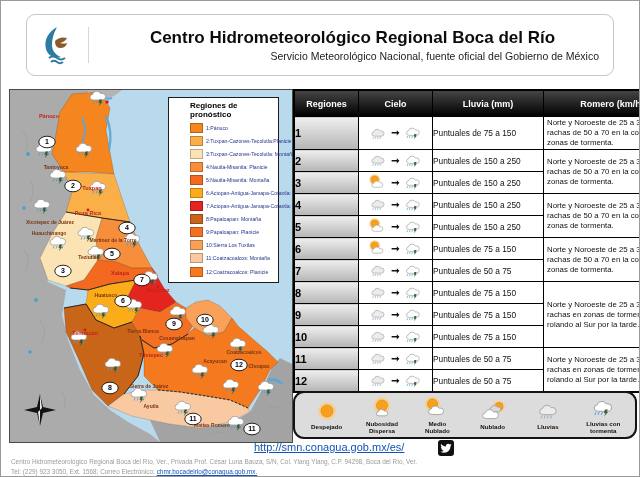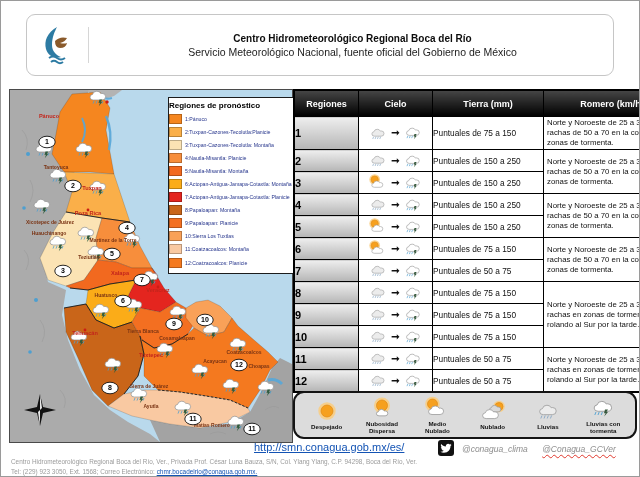--- a/index.html
+++ b/index.html
@@ -9,28 +9,28 @@
   
   .header-box{position:absolute;left:25px;top:13px;width:588px;height:62px;border:1px solid #c6c6c6;
               border-radius:9px;display:flex;align-items:center;padding:0 14px;box-sizing:border-box;background:#fff;}
   .logo{display:flex;align-items:center;gap:7px;}
   .wordmark{font-family:"Liberation Serif",serif;font-size:20px;color:#3d4a5c;letter-spacing:1px;line-height:1;}
   .tagline{font-size:4.6px;color:#a97c2f;letter-spacing:.55px;margin-top:2px;}
   .smn .wordmark{color:#555;}
   .smn .tagline{letter-spacing:.4px;line-height:1.35;}
   .hdr-divider{width:1px;height:36px;background:#d6d6d6;margin:0 13px;}
   .header-title{flex:1;text-align:center;padding-left:4px;}
-  .header-title .t1{font-size:10px;font-weight:bold;color:#0c0c0c;}
-  .header-title .t2{font-size:10.5px;color:#1c1c1c;margin-top:2px;}
+  .header-title .t1{font-size:17px;font-weight:bold;color:#0c0c0c;}
+  .header-title .t2{font-size:10.5px;color:#1c1c1c;margin-top:2px;text-align:right;}
 
   
   .map-panel{position:absolute;left:8px;top:88px;width:282px;height:352px;border:1px solid #4a4a4a;box-sizing:content-box;}
   .map-panel svg{display:block;}
-  .map-legend{position:absolute;left:158px;top:7px;width:127px;background:#fff;border:1px solid #1c1c1c;
-              padding:3px 4px 4px 0;box-sizing:border-box;}
+  .map-legend{position:absolute;left:158px;top:7px;width:111px;background:#fff;border:1px solid #1c1c1c;
+              padding:3px 4px 4px 21px;box-sizing:border-box;}
   .map-legend .ml-title{font-size:8px;font-weight:bold;color:#000;margin-bottom:2px;}
   .legend-item{display:flex;align-items:center;gap:3px;height:13.1px;}
   .legend-item .sw{width:11px;height:8px;flex:none;border:.5px solid rgba(0,0,0,.25);}
   .legend-item .lb{font-size:5.2px;color:#26358c;white-space:nowrap;}
 
   
   .forecast-table{position:absolute;left:292px;top:88px;width:344px;border-collapse:collapse;
                   border:2px solid #000;table-layout:fixed;}
   .forecast-table th{background:linear-gradient(#454545,#000);color:#fff;font-size:9px;height:15px;
                      border:1px solid #000;padding:5px;}
@@ -279,21 +279,21 @@
           </div>
         </div>
     </div>
   </div>
 
   <table class="forecast-table">
     <thead>
         <tr id="table-head-row">
           <th style="width: 53px;">Regiones</th>
           <th style="width: 63px;">Cielo</th>
-          <th style="width: 100px;">Tierra (mm)</th>
+          <th style="width: 100px;">Lluvia (mm)</th>
           <th style="width: 126px;">Romero (km/h)</th>
         </tr>
       </thead>
     <tbody id="table-body">
         <tr>
           <td class="c-region">1</td>
           <td class="c-cielo">
             <span class="cw">
               <svg width="22" height="17" viewBox="0 0 30 22">
                 <path d="M4.2,11.6 Q0.6,11.6 0.6,8.7 Q0.6,6.1 3.3,5.8 Q4,2.6 7.6,2.6 Q10.6,2.6 11.6,5 Q12.2,4.8 13,4.8 Q16.4,4.8 16.4,8.1 Q16.4,11.6 12.7,11.6 Z" transform="translate(6,2.5) scale(1.05)" fill="#ececec" stroke="#9a9a9a" stroke-width="0.76"></path>
@@ -627,23 +627,19 @@
 tormenta</span>
       </div>
     </div>
 
   <div class="url-line">http://smn.conagua.gob.mx/es/</div>
   <div class="tw-box">
     <svg width="12" height="12" viewBox="0 0 14 14">
       <path fill="#fff" d="M13.5,3.1c-0.5,0.2-1,0.4-1.5,0.4c0.5-0.3,0.9-0.8,1.1-1.4c-0.5,0.3-1.1,0.5-1.7,0.7 c-0.5-0.5-1.2-0.9-1.9-0.9c-1.5,0-2.7,1.2-2.7,2.7c0,0.2,0,0.4,0.1,0.6C4.7,5.1,2.7,4,1.4,2.4C1.2,2.8,1,3.3,1,3.8 c0,0.9,0.5,1.8,1.2,2.2C1.8,6,1.4,5.9,1,5.7v0c0,1.3,0.9,2.4,2.1,2.6C2.9,8.4,2.7,8.4,2.4,8.4c-0.2,0-0.3,0-0.5-0.1 c0.3,1.1,1.3,1.9,2.5,1.9c-0.9,0.7-2.1,1.1-3.3,1.1c-0.2,0-0.4,0-0.6,0c1.2,0.8,2.6,1.2,4.1,1.2c4.9,0,7.6-4.1,7.6-7.6 c0-0.1,0-0.2,0-0.3C12.7,4.2,13.2,3.7,13.5,3.1z"></path>
     </svg>
   </div>
-  <div class="handles">
-    <span class="h1">@conagua_clima</span>
-    <span class="h2">@Conagua_GCVer</span>
-  </div>
   <div class="address">
     <div>Centro Hidrometeorológico Regional Boca del Río, Ver., Privada Prof. César Luna Bauza, S/N, Col. Ylang Ylang, C.P. 94298, Boca del Río, Ver.</div>
     <div>
       <span>Tel: (229) 923 3050, Ext. 1568; Correo Electrónico: </span><span class="email">chmr.bocadelrio@conagua.gob.mx.</span>
     </div>
   </div>
 </div>
 
 </body></html>

